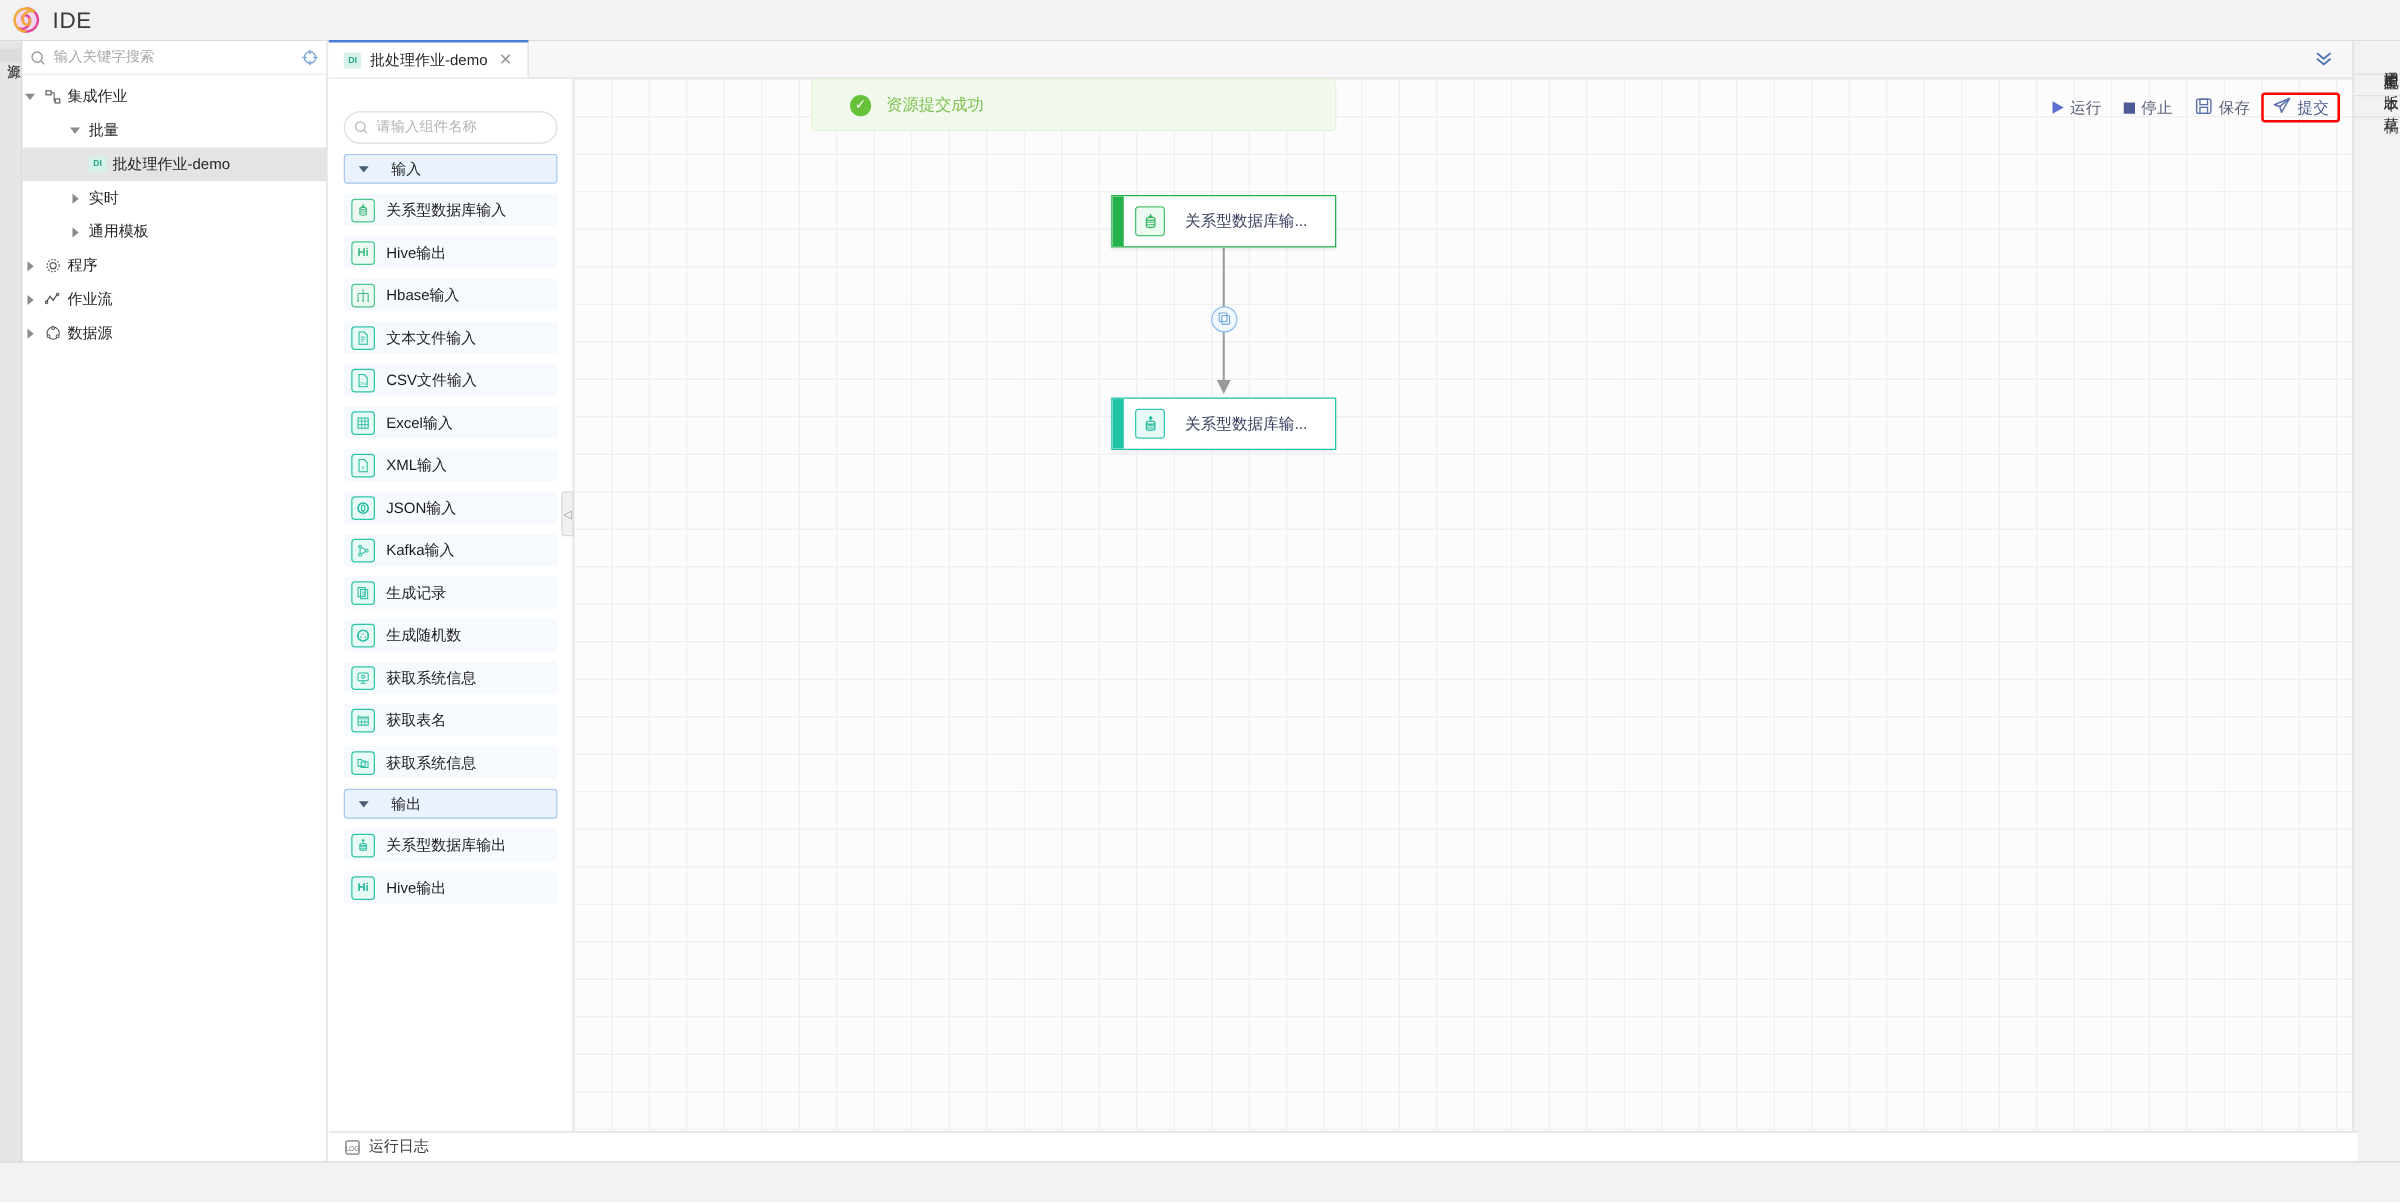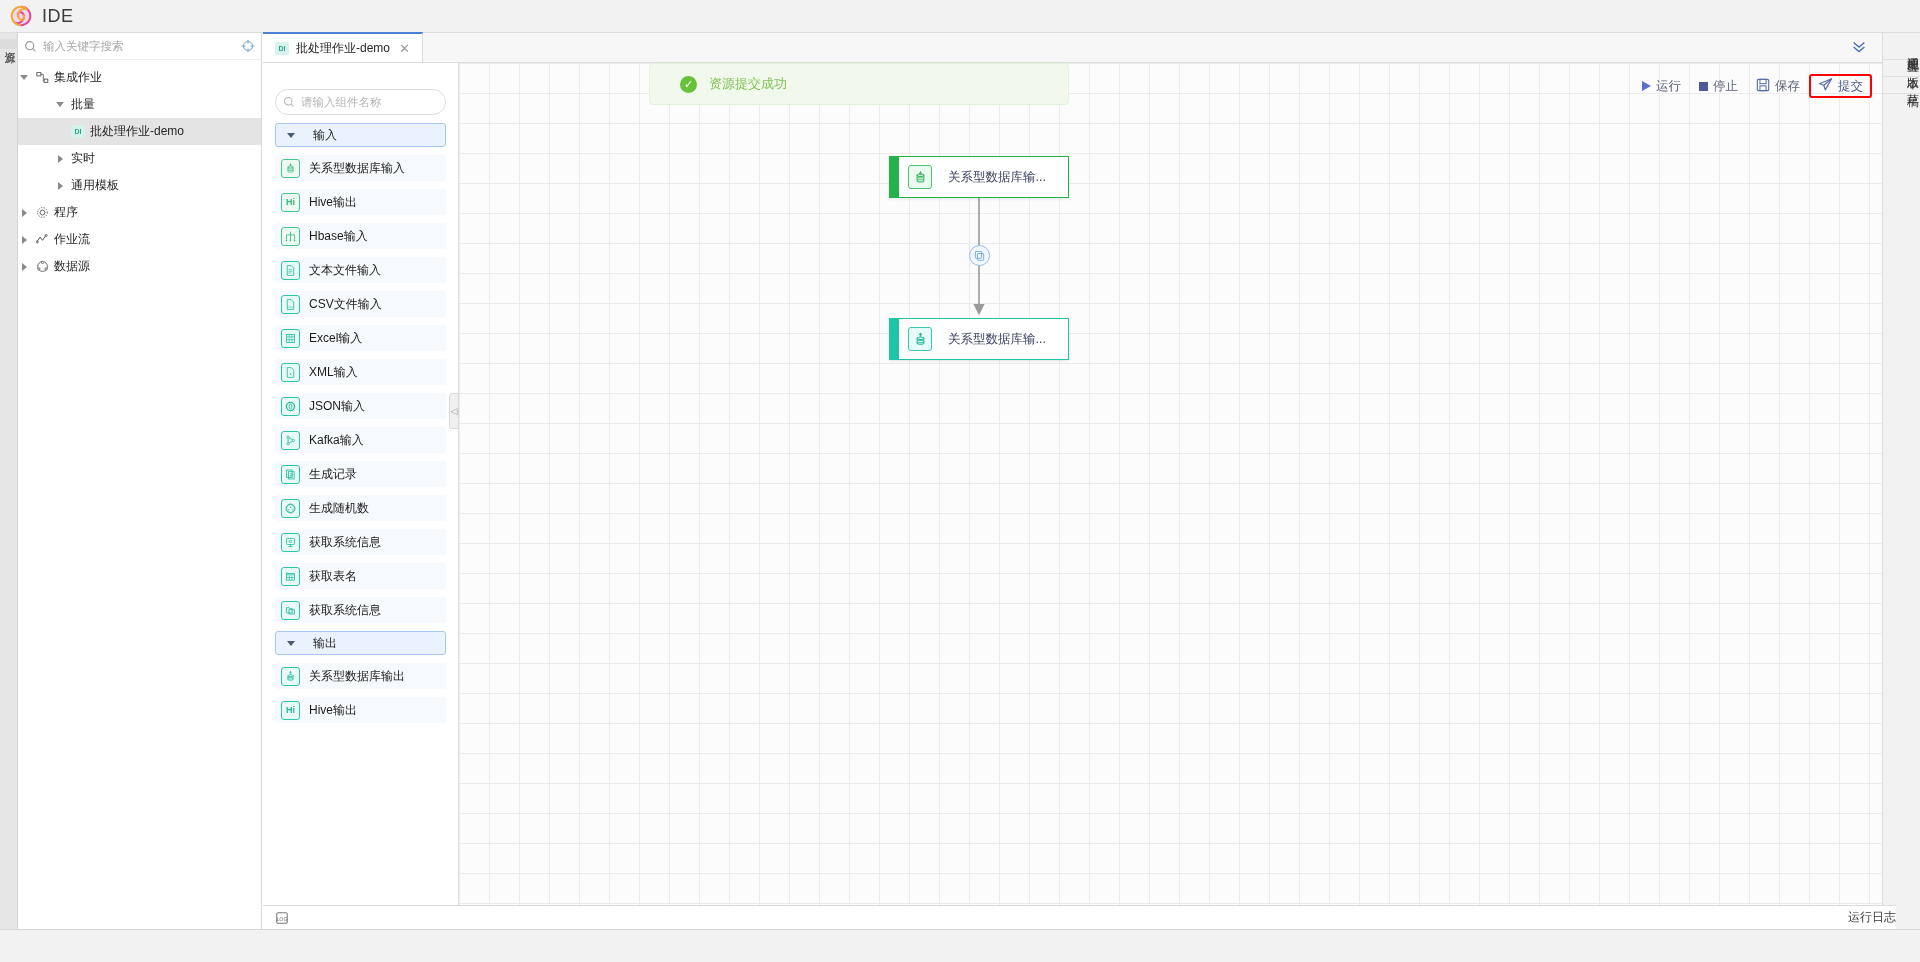--- a/index.html
+++ b/index.html
@@ -195,24 +195,24 @@
   }
   .rrail-item {
     writing-mode: vertical-rl; text-orientation: upright;
     font-size: 12px; color: #333; line-height: 1.25; padding: 7px 0;
     width: 100%; text-align: center; letter-spacing: 1px;
     border-bottom: 1px solid #e0e0e0; cursor: pointer;
   }
 
   
   .statusbar {
-    position: absolute; left: 263px; right: 24px; top: 905px; height: 24px;
+    position: absolute; left: 263px; right: 34px; top: 905px; height: 24px;
     border-top: 1px solid #dcdcdc; background: #fff;
     display: flex; align-items: center; gap: 6px; padding-left: 12px;
-    font-size: 12px; color: #3b3b3b; justify-content: space-between;
+    font-size: 12px; color: #3b3b3b;
   }
   .bottom-strip {
     position: absolute; left: 0; top: 929px; width: 1920px; height: 33px;
     background: #f2f2f2; border-top: 1px solid #d8d8d8;
   }
 </style>
 </head>
 <body>
 
 <div id="app">

